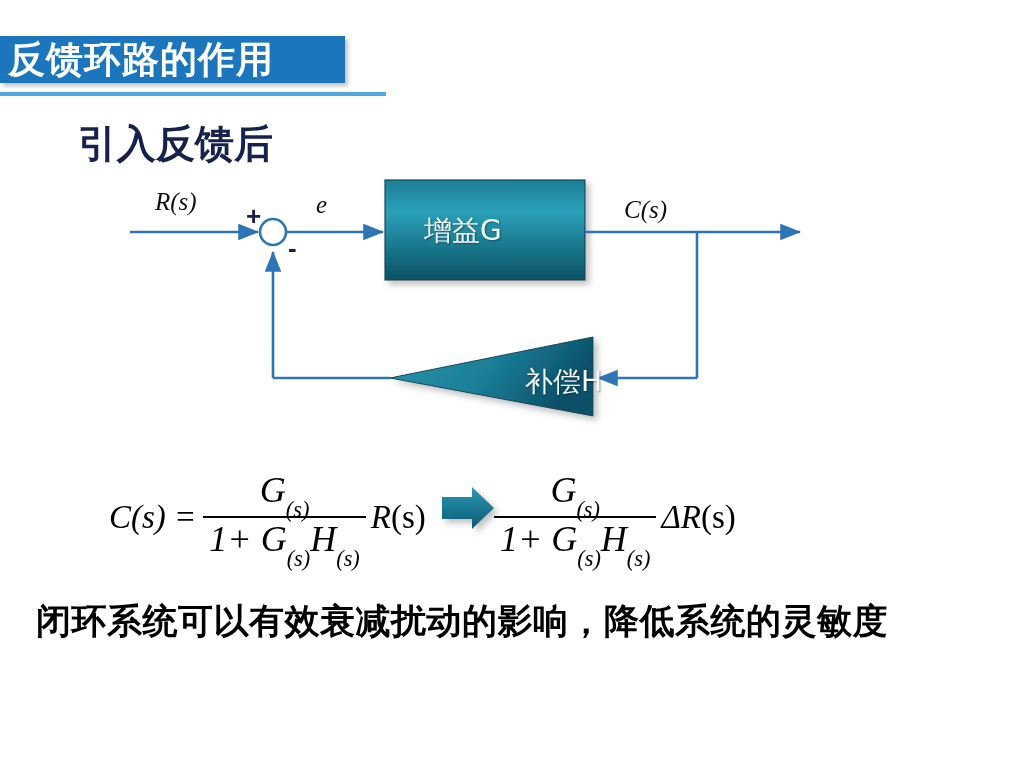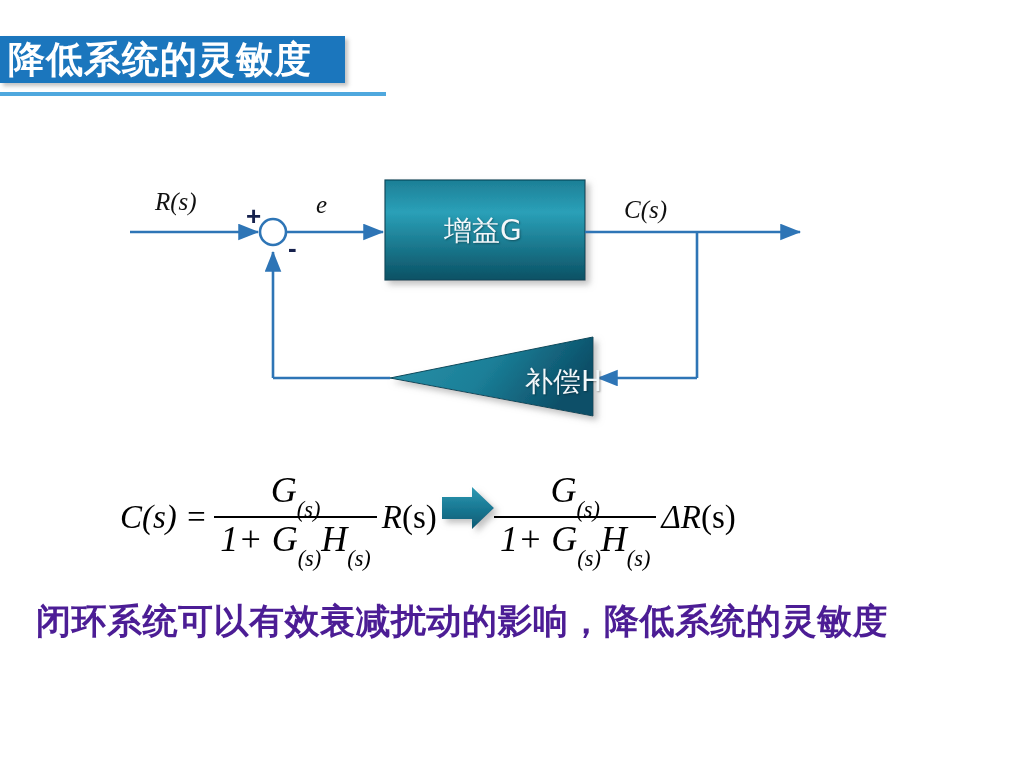--- a/index.html
+++ b/index.html
@@ -61,21 +61,21 @@
   }
 
   .blk-label {
     position: absolute;
     color: #f2f7fa;
     font-size: 28px;
     white-space: nowrap;
     text-shadow: 1px 1px 2px rgba(0,0,0,0.35);
   }
   #gain-label {
-    left: 444px; top: 212px;
+    left: 424px; top: 212px;
     font-family: "DejaVu Sans", sans-serif;
   }
   #fb-label {
     left: 525px; top: 363px;
     font-family: "DejaVu Sans", sans-serif;
   }
 
   .sig-label {
     position: absolute;
     font-family: "Liberation Serif", "DejaVu Serif", serif;
@@ -100,21 +100,21 @@
 
   
   .eq {
     position: absolute;
     font-family: "Liberation Serif", "DejaVu Serif", serif;
     color: #000000;
     white-space: nowrap;
     display: flex;
     align-items: center;
   }
-  #eq-left  { left: 120px; top: 470px; }
+  #eq-left  { left: 109px; top: 470px; }
   #eq-right { left: 494px; top: 470px; }
 
   .eq .lhs, .eq .rhs {
     font-size: 33px;
     font-style: italic;
   }
   .eq .lhs { margin-right: 7px; }
   .eq .rhs { margin-left: 5px; }
   .eq .upr { font-style: normal; }
 
@@ -144,34 +144,35 @@
     top: 0.30em;
   }
 
   
   .conclusion {
     position: absolute;
     left: 36px; top: 598px;
     width: 970px;
     font-size: 35px;
     font-weight: bold;
-    color: #4c1d95;
+    color: #000000;
     white-space: nowrap;
     letter-spacing: 0.5px;
   }
 </style>
 </head>
 <body>
 
 <div id="slide">
 
   <div class="title-box"></div>
-  <div class="title-text">降低系统的灵敏度</div>
+  <div class="title-text">反馈环路的作用</div>
   <div class="title-underline"></div>
 
+  <div class="subtitle">引入反馈后</div>
 
   <svg id="diagram" width="1028" height="767" viewBox="0 0 1028 767">
     <defs>
       <linearGradient id="gradGain" x1="0" y1="0" x2="0" y2="1">
         <stop offset="0%" stop-color="#1d7f96"></stop>
         <stop offset="32%" stop-color="#2aa0b8"></stop>
         <stop offset="100%" stop-color="#0b5164"></stop>
       </linearGradient>
       <linearGradient id="gradTri" x1="0" y1="0" x2="1" y2="0.3">
         <stop offset="0%" stop-color="#2c93aa"></stop>

